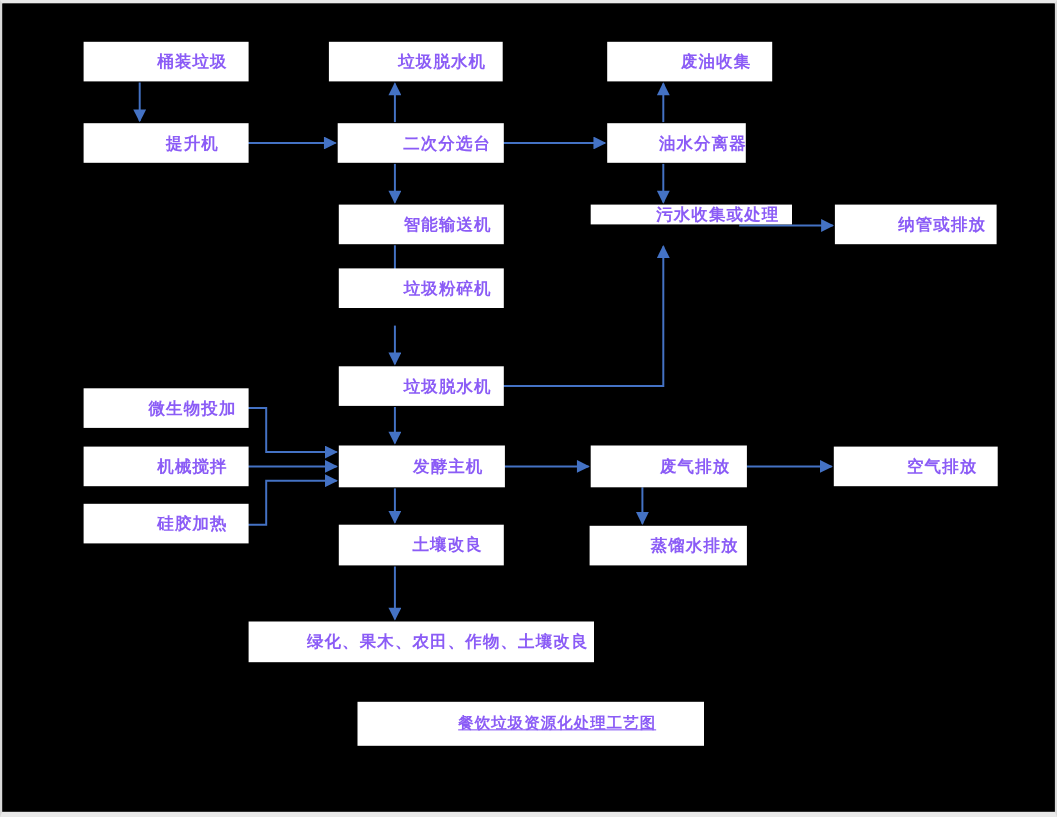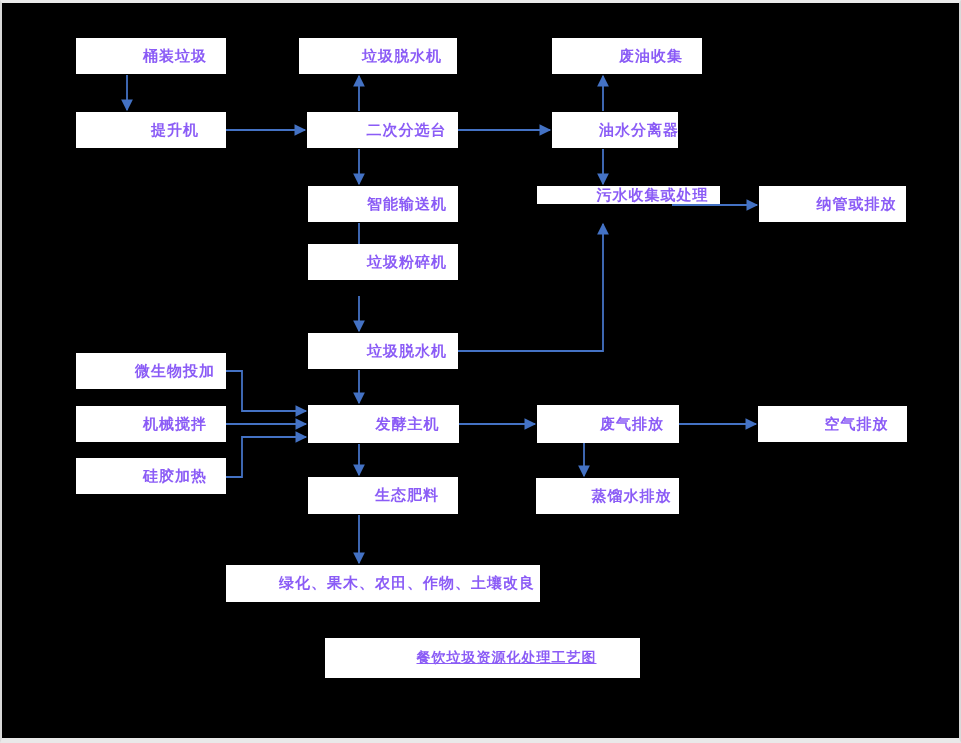--- a/index.html
+++ b/index.html
@@ -102,18 +102,18 @@
 
   <div class="node" style="left:76px;  top:353px; width:102px; height:36px;">微生物投加</div>
   <div class="node" style="left:76px;  top:406px; width:102px; height:36px;">机械搅拌</div>
   <div class="node" style="left:76px;  top:458px; width:102px; height:36px;">硅胶加热</div>
 
   <div class="node" style="left:308px; top:405px; width:103px; height:38px;">发酵主机</div>
   <div class="node" style="left:537px; top:405px; width:94px;  height:38px;">废气排放</div>
   <div class="node" style="left:758px; top:406px; width:101px; height:36px;">空气排放</div>
 
   <div class="node" style="left:536px; top:478px; width:95px;  height:36px;">蒸馏水排放</div>
-  <div class="node" style="left:308px; top:477px; width:102px; height:37px;">生态肥料</div>
+  <div class="node" style="left:308px; top:477px; width:102px; height:37px;">土壤改良</div>
 
   <div class="node" style="left:226px; top:565px; width:266px; height:37px;">绿化、果木、农田、作物、土壤改良</div>
 
   <div class="node title" style="left:325px; top:638px; width:267px; height:40px;">餐饮垃圾资源化处理工艺图</div>
 </div>
 
 </body></html>

